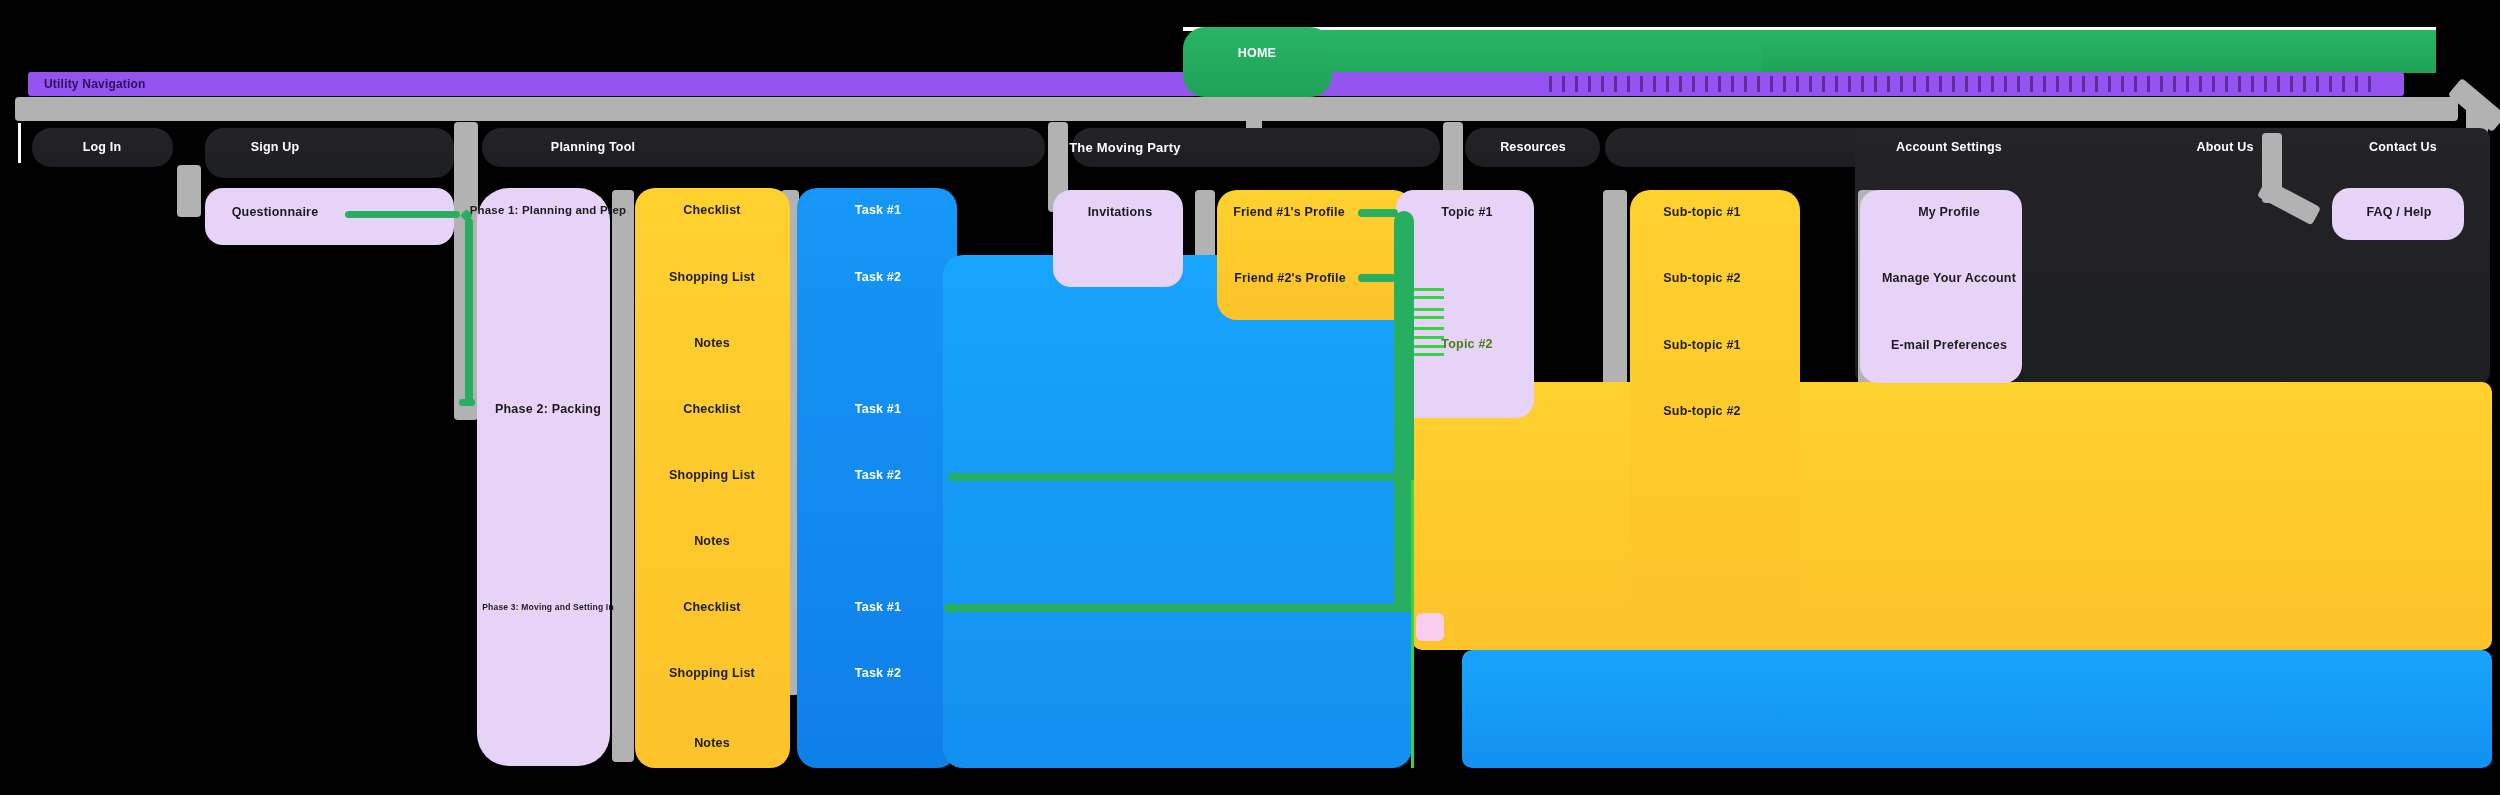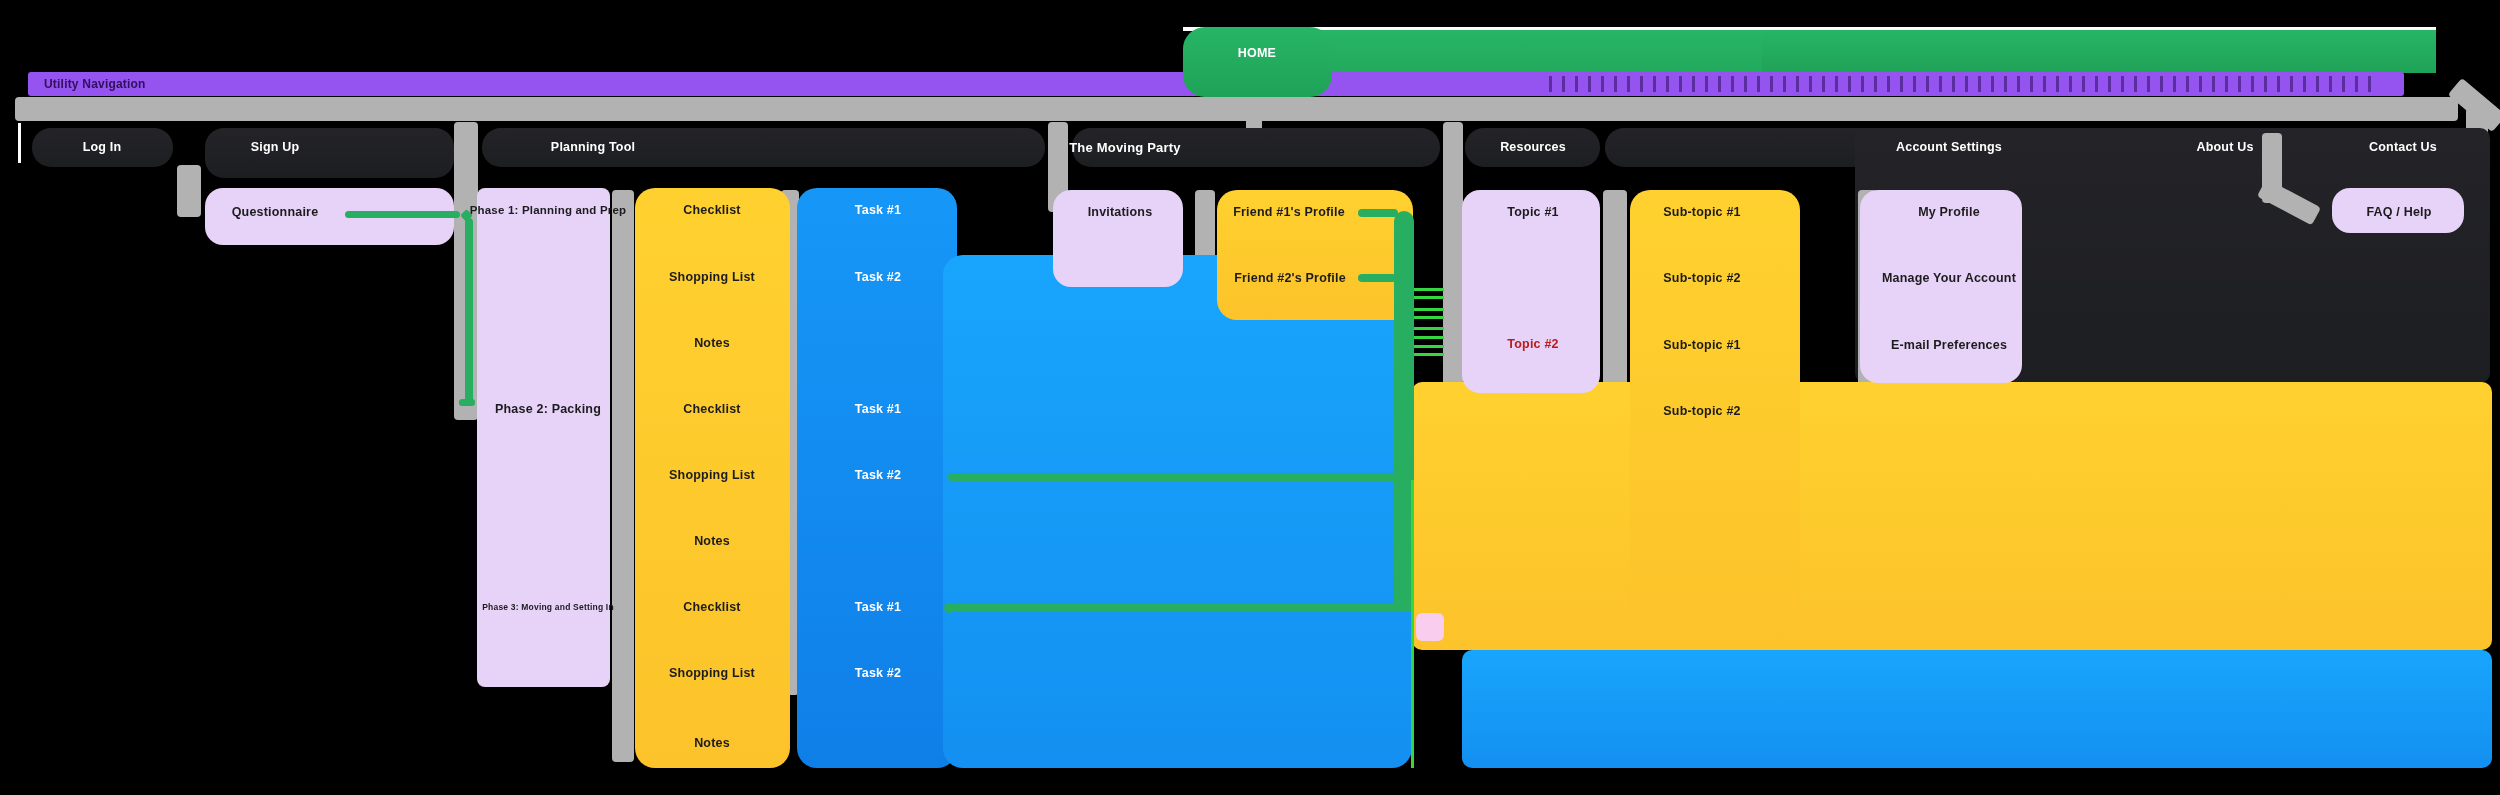--- a/index.html
+++ b/index.html
@@ -55,21 +55,21 @@
     <div class="node" style="left: 612px; top: 190px; width: 22px; height: 572px; border-radius: 4px; background: rgb(178, 178, 178);"></div>
     <div class="node" style="left: 781px; top: 190px; width: 18px; height: 505px; border-radius: 4px; background: rgb(178, 178, 178);"></div>
     <div class="node" style="left: 1048px; top: 122px; width: 20px; height: 90px; border-radius: 4px; background: rgb(178, 178, 178);"></div>
     <div class="node" style="left: 1195px; top: 190px; width: 20px; height: 130px; border-radius: 4px; background: rgb(178, 178, 178);"></div>
     <div class="node" style="left: 1443px; top: 122px; width: 20px; height: 368px; border-radius: 4px; background: rgb(178, 178, 178);"></div>
     <div class="node" style="left: 1603px; top: 190px; width: 24px; height: 290px; border-radius: 4px; background: rgb(178, 178, 178);"></div>
     <div class="node" style="left: 1858px; top: 190px; width: 18px; height: 208px; border-radius: 4px; background: rgb(178, 178, 178);"></div>
     <div class="node" style="left: 2262px; top: 133px; width: 20px; height: 70px; border-radius: 4px; background: rgb(178, 178, 178);"></div>
     <div class="node" style="left: 2258px; top: 192px; width: 62px; height: 20px; border-radius: 4px; background: rgb(178, 178, 178); transform: rotate(28deg);"></div>
     <div class="node" style="left: 18px; top: 123px; width: 3px; height: 40px; border-radius: 0px; background: rgb(255, 255, 255);"></div>
-    <div class="node" style="left: 477px; top: 188px; width: 133px; height: 499px; border-radius: 8px; background: rgb(231, 211, 248);">
+    <div class="node" style="left: 477px; top: 188px; width: 133px; height: 578px; border-radius: 32px; background: rgb(231, 211, 248);">
       <span class="lbl" style="left: 71px; top: 22px; font-size: 11.5px; color: rgb(28, 28, 30);">Phase 1: Planning and Prep</span>
       <span class="lbl" style="left: 71px; top: 221px; font-size: 12.5px; color: rgb(28, 28, 30);">Phase 2: Packing</span>
       <span class="lbl" style="left: 71px; top: 419px; font-size: 8.5px; color: rgb(28, 28, 30);">Phase 3: Moving and Setting In</span>
     </div>
     <div class="node" style="left: 635px; top: 188px; width: 155px; height: 580px; border-radius: 20px; background: linear-gradient(rgb(255, 209, 47), rgb(252, 195, 42));">
       <span class="lbl" style="left: 77px; top: 22px; font-size: 12.5px; color: rgb(28, 28, 30);">Checklist</span>
       <span class="lbl" style="left: 77px; top: 89px; font-size: 12.5px; color: rgb(28, 28, 30);">Shopping List</span>
       <span class="lbl" style="left: 77px; top: 155px; font-size: 12.5px; color: rgb(28, 28, 30);">Notes</span>
       <span class="lbl" style="left: 77px; top: 221px; font-size: 12.5px; color: rgb(28, 28, 30);">Checklist</span>
       <span class="lbl" style="left: 77px; top: 287px; font-size: 12.5px; color: rgb(28, 28, 30);">Shopping List</span>
@@ -92,36 +92,36 @@
     <div class="node" style="left: 205px; top: 188px; width: 249px; height: 57px; border-radius: 18px; background: rgb(231, 211, 248);">
       <span class="lbl" style="left: 70px; top: 24px; font-size: 12.5px; color: rgb(28, 28, 30);">Questionnaire</span>
     </div>
     <div class="node" style="left: 1053px; top: 190px; width: 130px; height: 97px; border-radius: 18px; background: rgb(231, 211, 248);">
       <span class="lbl" style="left: 67px; top: 22px; font-size: 12.5px; color: rgb(28, 28, 30);">Invitations</span>
     </div>
     <div class="node" style="left: 1217px; top: 190px; width: 196px; height: 130px; border-radius: 20px; background: linear-gradient(rgb(255, 209, 47), rgb(252, 195, 42));">
       <span class="lbl" style="left: 72px; top: 22px; font-size: 12.5px; color: rgb(28, 28, 30);">Friend #1's Profile</span>
       <span class="lbl" style="left: 73px; top: 88px; font-size: 12.5px; color: rgb(28, 28, 30);">Friend #2's Profile</span>
     </div>
-    <div class="node" style="left: 1462px; top: 190px; width: 138px; height: 203px; border-radius: 18px; background: rgb(231, 211, 248);">
+    <div class="node" style="left: 1396px; top: 190px; width: 138px; height: 228px; border-radius: 18px; background: rgb(231, 211, 248);">
       <span class="lbl" style="left: 71px; top: 22px; font-size: 12.5px; color: rgb(28, 28, 30);">Topic #1</span>
-      <span class="lbl" style="left: 71px; top: 154px; font-size: 12.5px; color: #b91c1c;">Topic #2</span>
+      <span class="lbl" style="left: 71px; top: 154px; font-size: 12.5px; color: #4d7c0f;">Topic #2</span>
     </div>
     <div class="node" style="left: 1630px; top: 190px; width: 170px; height: 460px; border-radius: 20px; background: linear-gradient(rgb(255, 209, 47), rgb(252, 195, 42));">
       <span class="lbl" style="left: 72px; top: 22px; font-size: 12.5px; color: rgb(28, 28, 30);">Sub-topic #1</span>
       <span class="lbl" style="left: 72px; top: 88px; font-size: 12.5px; color: rgb(28, 28, 30);">Sub-topic #2</span>
       <span class="lbl" style="left: 72px; top: 155px; font-size: 12.5px; color: rgb(28, 28, 30);">Sub-topic #1</span>
       <span class="lbl" style="left: 72px; top: 221px; font-size: 12.5px; color: rgb(28, 28, 30);">Sub-topic #2</span>
     </div>
     <div class="node" style="left: 1860px; top: 190px; width: 162px; height: 193px; border-radius: 18px; background: rgb(231, 211, 248);">
       <span class="lbl" style="left: 89px; top: 22px; font-size: 12.5px; color: rgb(28, 28, 30);">My Profile</span>
       <span class="lbl" style="left: 89px; top: 88px; font-size: 12.5px; color: rgb(28, 28, 30);">Manage Your Account</span>
       <span class="lbl" style="left: 89px; top: 155px; font-size: 12.5px; color: rgb(28, 28, 30);">E-mail Preferences</span>
     </div>
-    <div class="node" style="left: 2332px; top: 188px; width: 132px; height: 45px; border-radius: 18px; background: rgb(231, 211, 248);">
+    <div class="node" style="left: 2332px; top: 188px; width: 132px; height: 52px; border-radius: 18px; background: rgb(231, 211, 248);">
       <span class="lbl" style="left: 67px; top: 24px; font-size: 12.5px; color: rgb(28, 28, 30);">FAQ / Help</span>
     </div>
     <div class="node" style="left: 1416px; top: 613px; width: 28px; height: 28px; border-radius: 6px; background: rgb(249, 205, 238);"></div>
     <div class="node" style="left: 345px; top: 211px; width: 115px; height: 7px; border-radius: 4px; background: rgb(39, 174, 96);"></div>
     <div class="node" style="left: 462px; top: 211px; width: 9px; height: 9px; border-radius: 2px; background: rgb(39, 174, 96); transform: rotate(45deg);"></div>
     <div class="node" style="left: 465px; top: 218px; width: 8px; height: 188px; border-radius: 4px; background: rgb(39, 174, 96);"></div>
     <div class="node" style="left: 459px; top: 399px; width: 16px; height: 7px; border-radius: 3px; background: rgb(39, 174, 96);"></div>
     <div class="node" style="left: 1358px; top: 209px; width: 40px; height: 8px; border-radius: 4px; background: rgb(39, 174, 96);"></div>
     <div class="node" style="left: 1394px; top: 211px; width: 20px; height: 401px; border-radius: 10px; background: rgb(39, 174, 96);"></div>
     <div class="node" style="left: 1358px; top: 274px; width: 38px; height: 8px; border-radius: 4px; background: rgb(39, 174, 96);"></div>

